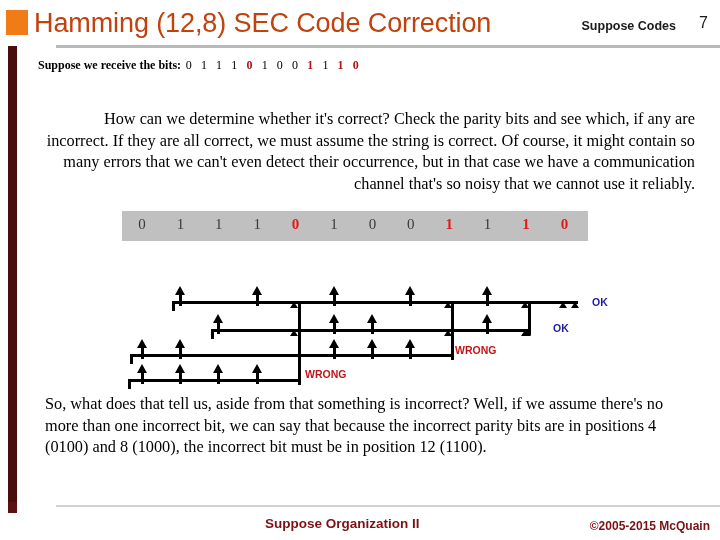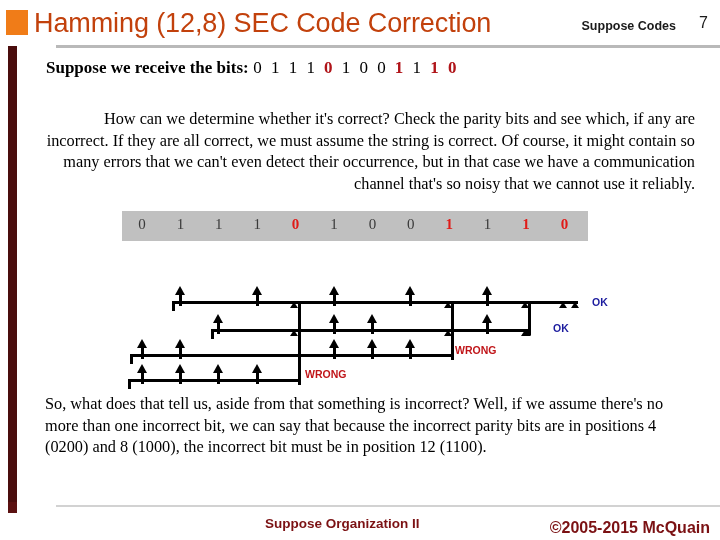--- a/index.html
+++ b/index.html
@@ -83,23 +83,23 @@
   .para {
     position: absolute;
     font-family: "Liberation Serif", serif;
     font-size: 16.3px;
     color: #000000;
     line-height: 21.5px;
   }
 
   #receive-line {
     position: absolute;
-    left: 46px; top: 10px;
+    left: 38px; top: 10px;
     font-family: "Liberation Serif", serif;
-    font-size: 17px;
+    font-size: 12px;
     color: #000;
     white-space: nowrap;
   }
   #receive-line .lbl { font-weight: bold; }
   #receive-line .bits { letter-spacing: 0px; }
   #receive-line .bit { padding: 0 4.6px; font-family: "Liberation Serif", serif; }
   #receive-line .bit.bad { color: #b01419; font-weight: bold; }
 
   #para-explain {
     left: 45px; top: 60px;
@@ -201,21 +201,21 @@
     font-family: "Liberation Sans", sans-serif;
     font-weight: bold;
     font-size: 13.5px;
     color: #7b1113;
   }
   #footer-right {
     position: absolute;
     right: 10px; top: 519px;
     font-family: "Liberation Sans", sans-serif;
     font-weight: bold;
-    font-size: 16px;
+    font-size: 12px;
     color: #7b1113;
     white-space: nowrap;
     text-align: right;
   }
 </style>
 </head>
 <body>
 
 <div id="slide-header">
   <div id="title-bullet"></div>
@@ -361,20 +361,20 @@
       <div class="vline" style="left: 451.2px; top: 65px; height: 59px;"></div>
       <div class="vline" style="left: 528px; top: 65px; height: 34px;"></div>
       <div class="arrow tiny" style="left: 570.9px; top: 53px;">
         <span class="head"></span>
       </div>
       <div class="arrow tiny" style="left: 522.5px; top: 81px;">
         <span class="head"></span>
       </div>
     </div>
 
-  <div class="para" id="para-conclusion">So, what does that tell us, aside from that something is incorrect?  Well, if we assume there's no more than one incorrect bit, we can say that because the incorrect parity bits are in positions 4 (0200) and 8 (1000), the incorrect bit must be in position 12 (1100).</div>
+  <div class="para" id="para-conclusion">So, what does that tell us, aside from that something is incorrect?  Well, if we assume there's no more than one incorrect bit, we can say that because the incorrect parity bits are in positions 4 (0100) and 8 (1000), the incorrect bit must be in position 12 (1100).</div>
 
 </div>
 
 <div id="footer-rule"></div>
 <div id="footer-left"><span>CS</span><span class="at">@</span><span>VT</span></div>
 <div id="footer-center">Suppose Organization II</div>
 <div id="footer-right">©2005-2015 McQuain</div>
 
 </body></html>

